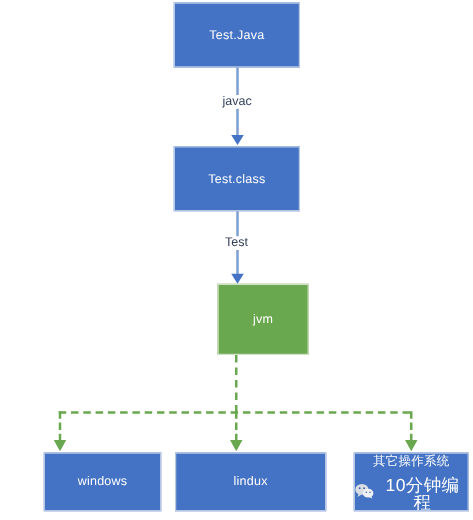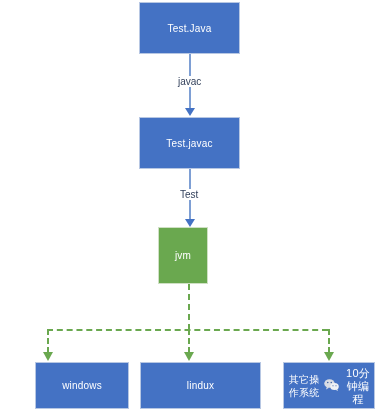--- a/index.html
+++ b/index.html
@@ -26,25 +26,25 @@
     font-size: 10px;
     line-height: 13px;
     letter-spacing: .2px;
     border: 1px solid #b7c7e3;
   }
   .node.blue  { background: #4472c4; }
   .node.green { background: #6aa84f; border-color: #cfe0c4; }
 
   .node-test-java   { left: 139px; top: 2px;   width: 101px; height: 52px; }
   .node-test-class  { left: 139px; top: 117px; width: 101px; height: 52px; }
-  .node-jvm         { left: 158px; top: 227px; width: 50px;  height: 57px; }
+  .node-jvm         { left: 174px; top: 227px; width: 73px;  height: 57px; }
   .node-windows     { left: 3px;   top: 362px; width: 94px;  height: 47px; margin-left: 32px; }
   .node-lindux      { left: 140px; top: 362px; width: 121px;  height: 47px; }
   .node-other-os    { left: 283px; top: 362px; width: 92px;  height: 47px;
-                      flex-direction: row; justify-content: space-between; }
+                      flex-direction: column; justify-content: space-between; }
 
   
   .v-line-blue {
     position: absolute;
     width: 2px;
     background: #7e9fd4;
   }
   .arrow-blue {
     position: absolute;
     width: 0; height: 0;
@@ -83,40 +83,40 @@
   .watermark {
     display: flex;
     align-items: center;
     justify-content: center;
     gap: 3px;
     margin-top: 2px;
   }
   .wechat-icon { display: block; }
   .wm-text {
     color: #ffffff;
-    font-size: 11px;
+    font-size: 14px;
     letter-spacing: .3px;
   }
   .os-title { font-size: 10px; }
 </style>
 </head>
 <body>
 
 <div id="canvas">
 
   <div class="node blue node-test-java">
     <span>Test.Java</span>
   </div>
 
   <div class="v-line-blue" style="left:189px; top:54px; height:55px;"></div>
   <div class="arrow-blue" style="left:185px; top:108px;"></div>
   <div class="edge-label" style="left:176px; top:76px;">javac</div>
 
   <div class="node blue node-test-class">
-    <span>Test.javac</span>
+    <span>Test.class</span>
   </div>
 
   <div class="v-line-blue" style="left:189px; top:169px; height:51px;"></div>
   <div class="arrow-blue" style="left:185px; top:219px;"></div>
   <div class="edge-label" style="left:178px; top:189px;">Test</div>
 
   <div class="node green node-jvm">
     <span>jvm</span>
   </div>
 

